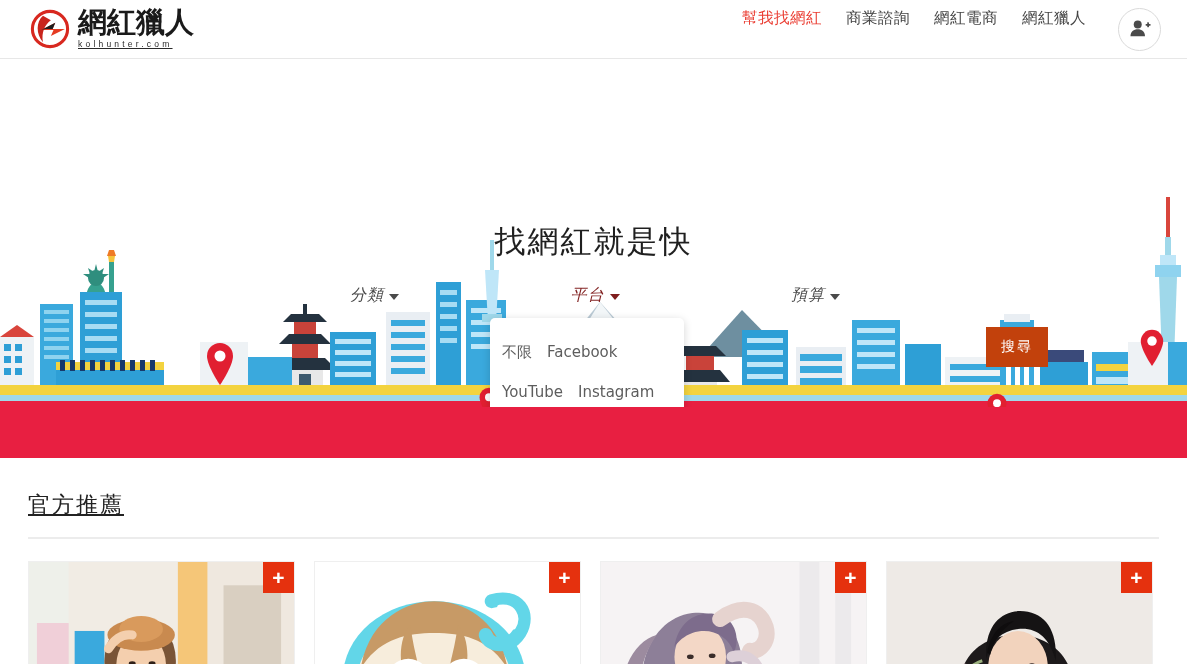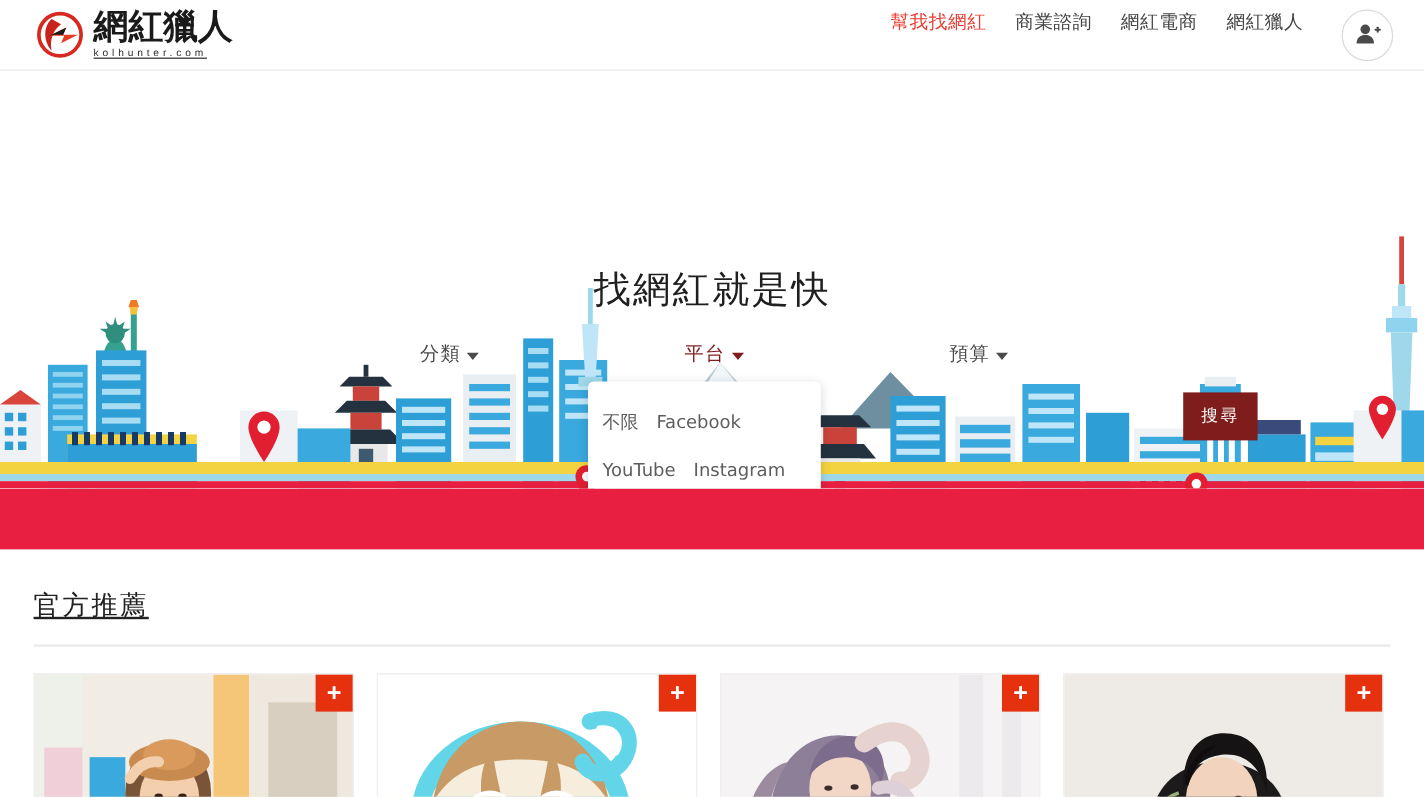--- a/index.html
+++ b/index.html
@@ -74,20 +74,21 @@
 
   .filters {
     position: absolute; top: 226px; left: 350px;
     width: 490px;
     display: flex; justify-content: space-between;
   }
   .filter {
     font-size: 16px; color: #4a4a4a; cursor: pointer;
     letter-spacing: 1px; display: inline-flex; align-items: center; gap: 5px;
     font-family: "DejaVu Sans", sans-serif;
+    font-style: italic;
   }
   .filter.active { color: #7f1d1d; }
   .caret {
     width: 0; height: 0;
     border-left: 5px solid transparent;
     border-right: 5px solid transparent;
     border-top: 6px solid currentColor;
     display: inline-block;
     position: relative; top: 1px;
   }
@@ -100,21 +101,21 @@
   .search-input {
     flex: 1; height: 40px; border: none; outline: none;
     background: transparent;
     font-size: 15px; color: #333; text-align: center;
     letter-spacing: 1px;
     font-family: "DejaVu Sans", sans-serif;
   }
   .search-input::placeholder { color: #8c8c8c; }
   .search-btn {
     width: 62px; height: 40px;
-    background: #7f1d1d; color: #ffffff;
+    background: #c2410c; color: #ffffff;
     border: none; font-size: 14px; letter-spacing: 2px;
     cursor: pointer; flex: none;
     font-family: Liberation Serif, serif;
   }
 
   .hotkeys {
     position: absolute; top: 327px; left: 0; right: 0;
     text-align: center;
     font-size: 13.5px; color: #3b3b3b;
     letter-spacing: 0.5px;

